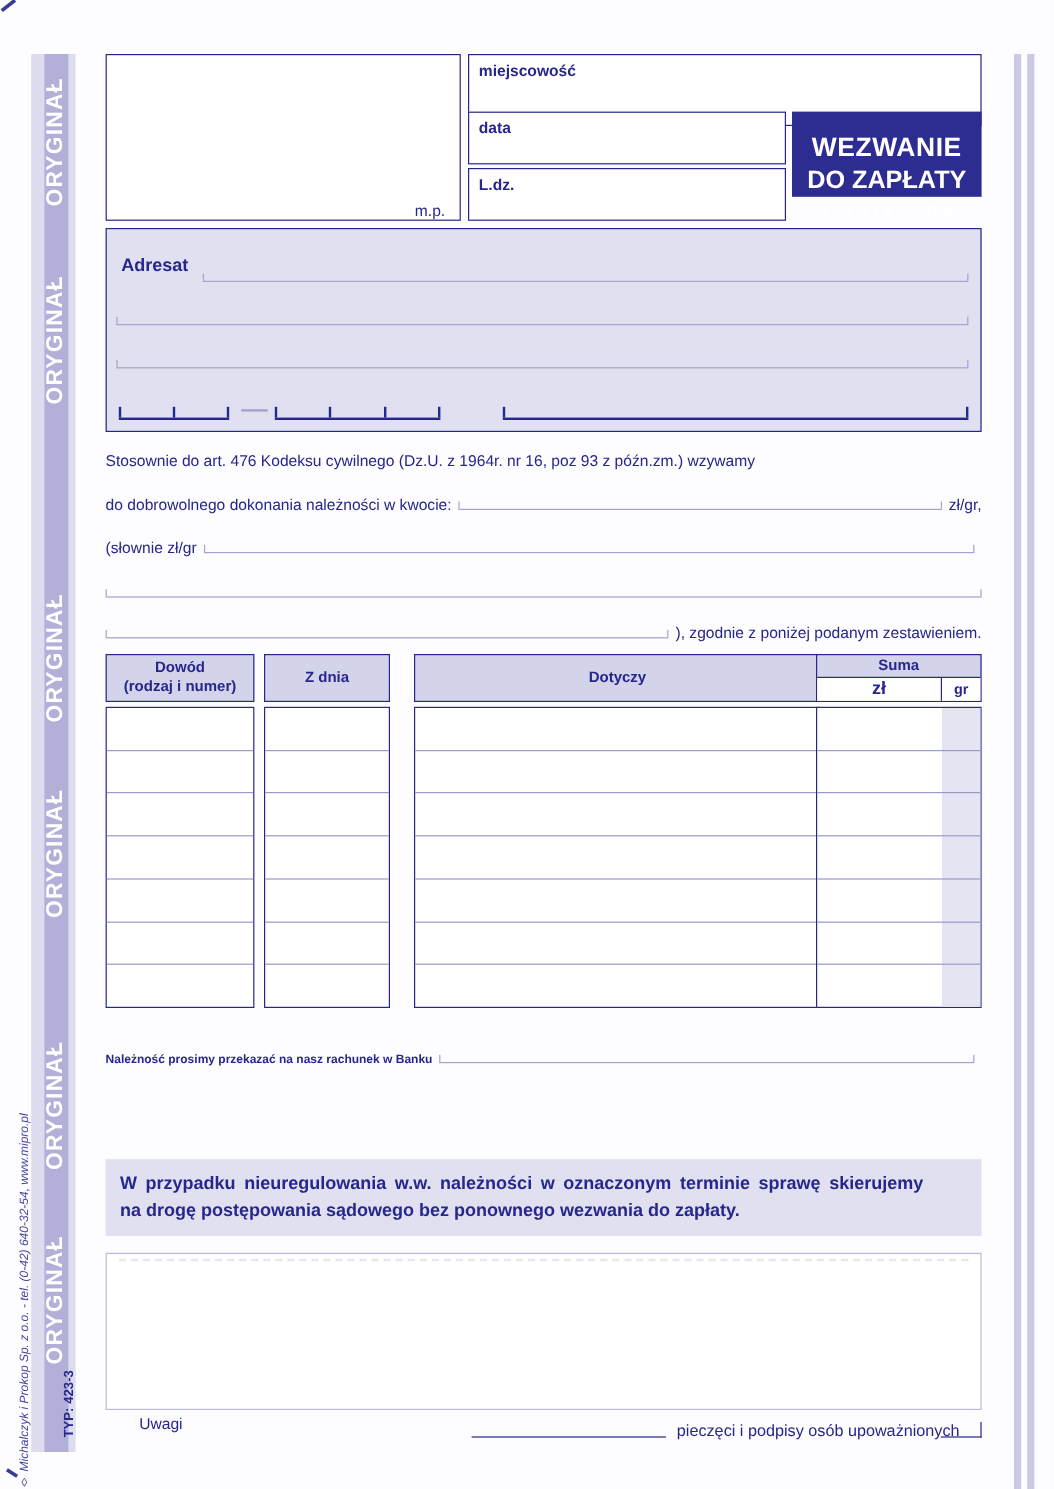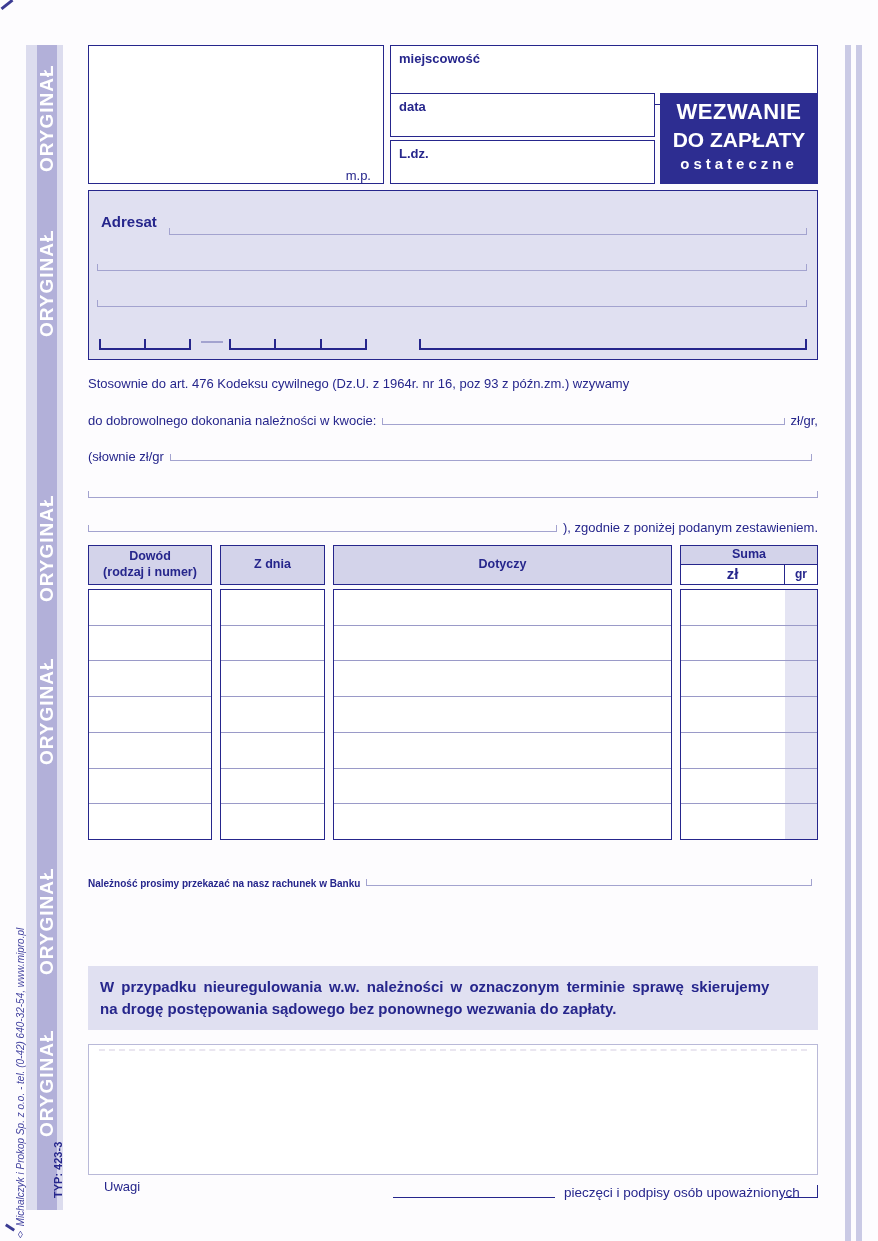--- a/index.html
+++ b/index.html
@@ -38,22 +38,22 @@
   .rstripe{position:absolute;top:45px;width:6px;height:1196px;background:#cacae5}
   .rs1{left:845px}.rs2{left:856px}
 
   
   .stamp-box{position:absolute;left:88px;top:45px;width:296px;height:139px;border:1px solid var(--navy);background:#fff}
   .mp{position:absolute;right:12px;bottom:0;font-size:13px;color:var(--navy)}
   .fieldbox{position:absolute;border:1px solid var(--navy);background:#fff;padding:5px 8px;font-size:13px;font-weight:bold}
   .f-place{left:390px;top:45px;width:428px;height:60px}
   .f-date{left:390px;top:93px;width:265px;height:44px}
   .f-ldz{left:390px;top:140px;width:265px;height:44px}
-  .title-box{position:absolute;left:660px;top:93px;width:158px;height:91px;background:var(--title-bg);
-         color:#fff;text-align:center;padding-top:6px}
+  .title-box{position:absolute;left:660px;top:93px;width:158px;height:71px;background:var(--title-bg);
+         color:#fff;text-align:center;padding-top:17px}
   .title-l1{font-size:22px;font-weight:bold;letter-spacing:.5px}
   .title-l2{font-size:21px;font-weight:bold;margin-top:3px}
   .title-l3{font-size:15px;font-weight:bold;letter-spacing:4px;margin-top:3px}
 
   
   .adresat{position:absolute;left:88px;top:190px;width:730px;height:170px;background:var(--panel-bg);border:1px solid var(--navy)}
   .adresat .lbl{position:absolute;left:12px;top:22px;font-size:15px;font-weight:bold}
   .comb{position:relative;border-bottom:1px solid var(--line-light)}
   .comb::before,.comb::after{content:"";position:absolute;bottom:0;width:1px;height:6px;background:var(--line-light)}
   .comb::before{left:0}.comb::after{right:0}
@@ -72,21 +72,21 @@
   .flexline{flex:1;height:8px;margin:0 6px 3px 6px}
   .fixline{height:8px;margin:0 6px 3px 6px}
   .r1{top:376px}.r2{top:413px}.r3{top:449px}
   .r4{top:490px;height:8px}
   .r5{top:520px}
 
   
   .th{position:absolute;top:545px;height:40px;border:1px solid var(--navy);background:var(--hdr-bg);
       display:flex;flex-direction:column;justify-content:center;text-align:center;font-size:12.5px;font-weight:bold;line-height:1.25}
   .tb{position:absolute;top:589px;height:251px;border:1px solid var(--navy);background:#fff;display:flex;flex-direction:column}
-  .c1{left:88px;width:124px}.c2{left:220px;width:105px}.c3{left:333px;width:339px}.c4{left:680px;width:138px}
+  .c1{left:88px;width:124px}.c2{left:220px;width:105px}.c3{left:345px;width:339px}.c4{left:680px;width:138px}
   .th4{padding:0;justify-content:flex-start}
   .suma-top{height:21px;display:flex;align-items:center;justify-content:center;border-bottom:1px solid var(--navy)}
   .suma-sub{flex:1;display:flex;background:#fff}
   .sub-zl{width:104px;display:flex;align-items:center;justify-content:center;border-right:1px solid var(--navy);font-size:15px}
   .sub-gr{flex:1;display:flex;align-items:center;justify-content:center;font-size:12px}
   .trow{flex:1}
   .trow + .trow{border-top:1px solid var(--row-line)}
   .tb4{position:relative}
   .gr-shade{position:absolute;right:0;top:0;bottom:0;width:32px;background:var(--gr-shade);pointer-events:none}
   .tb4 .trow{position:relative;z-index:1}
@@ -97,21 +97,21 @@
   .shortline{width:58px}
 
   
   .warnbox{position:absolute;left:88px;top:966px;width:730px;height:64px;background:var(--panel-bg);
       padding:10px 12px;font-size:15px;font-weight:bold;color:var(--navy);line-height:1.45}
   .warnbox .w1{word-spacing:3px}
 
   
   .uwagi-box{position:absolute;left:88px;top:1044px;width:730px;height:131px;border:1px solid var(--box-light);background:#fff}
   .uwagi-dash{position:absolute;left:10px;right:10px;top:4px;border-top:2px dashed #eae6f0}
-  .uwagi-lbl{position:absolute;left:104px;top:1179px;font-size:13px}
+  .uwagi-lbl{position:absolute;left:116px;top:1179px;font-size:13px}
   .sig-line1{position:absolute;left:393px;top:1197px;width:162px;border-top:1px solid var(--navy)}
   .sig-text{position:absolute;left:564px;top:1185px;font-size:13.5px}
   .sig-line2{position:absolute;left:784px;top:1185px;width:34px;height:13px;border-bottom:1px solid var(--navy)}
   .sig-line2::after{content:"";position:absolute;right:0;top:0;width:1px;height:13px;background:var(--navy)}
 </style>
 </head>
 <body>
 
 <div id="page">
 

